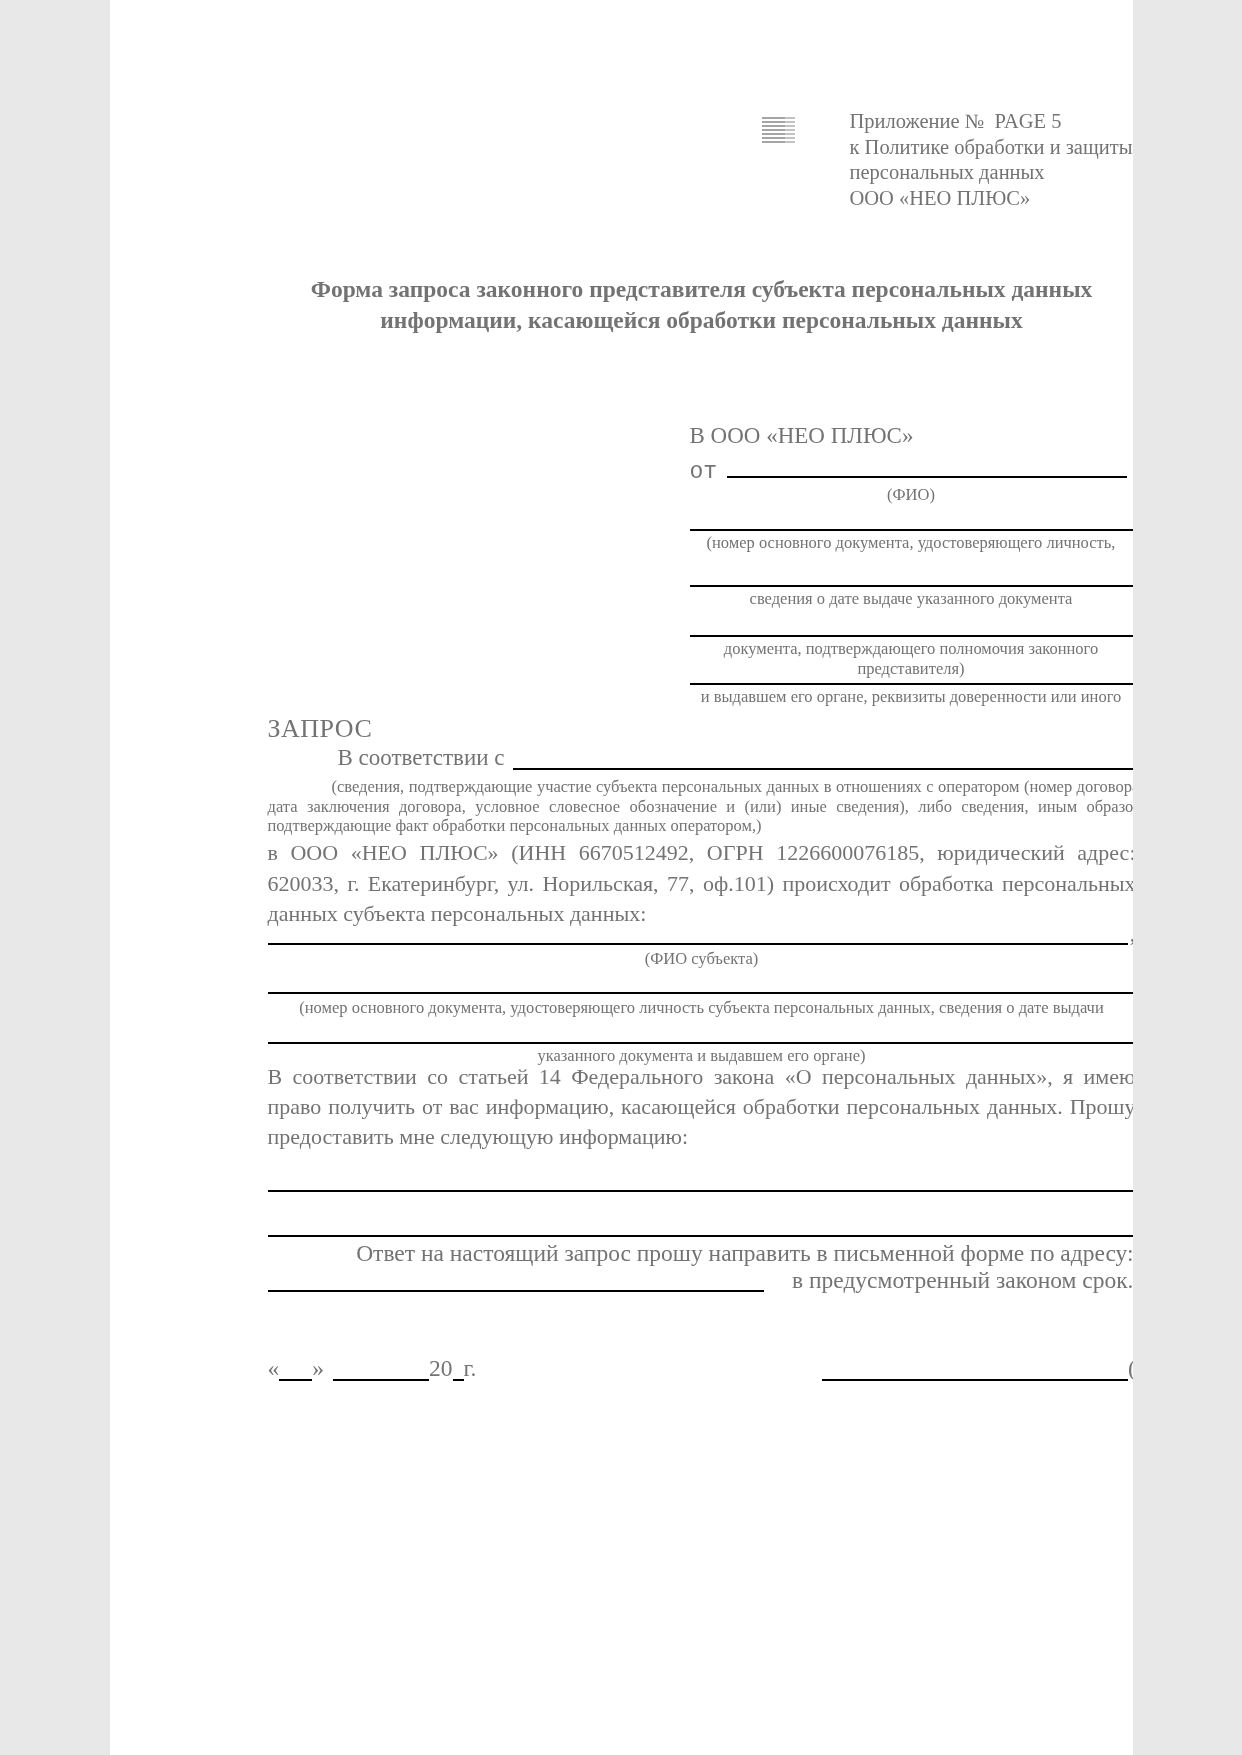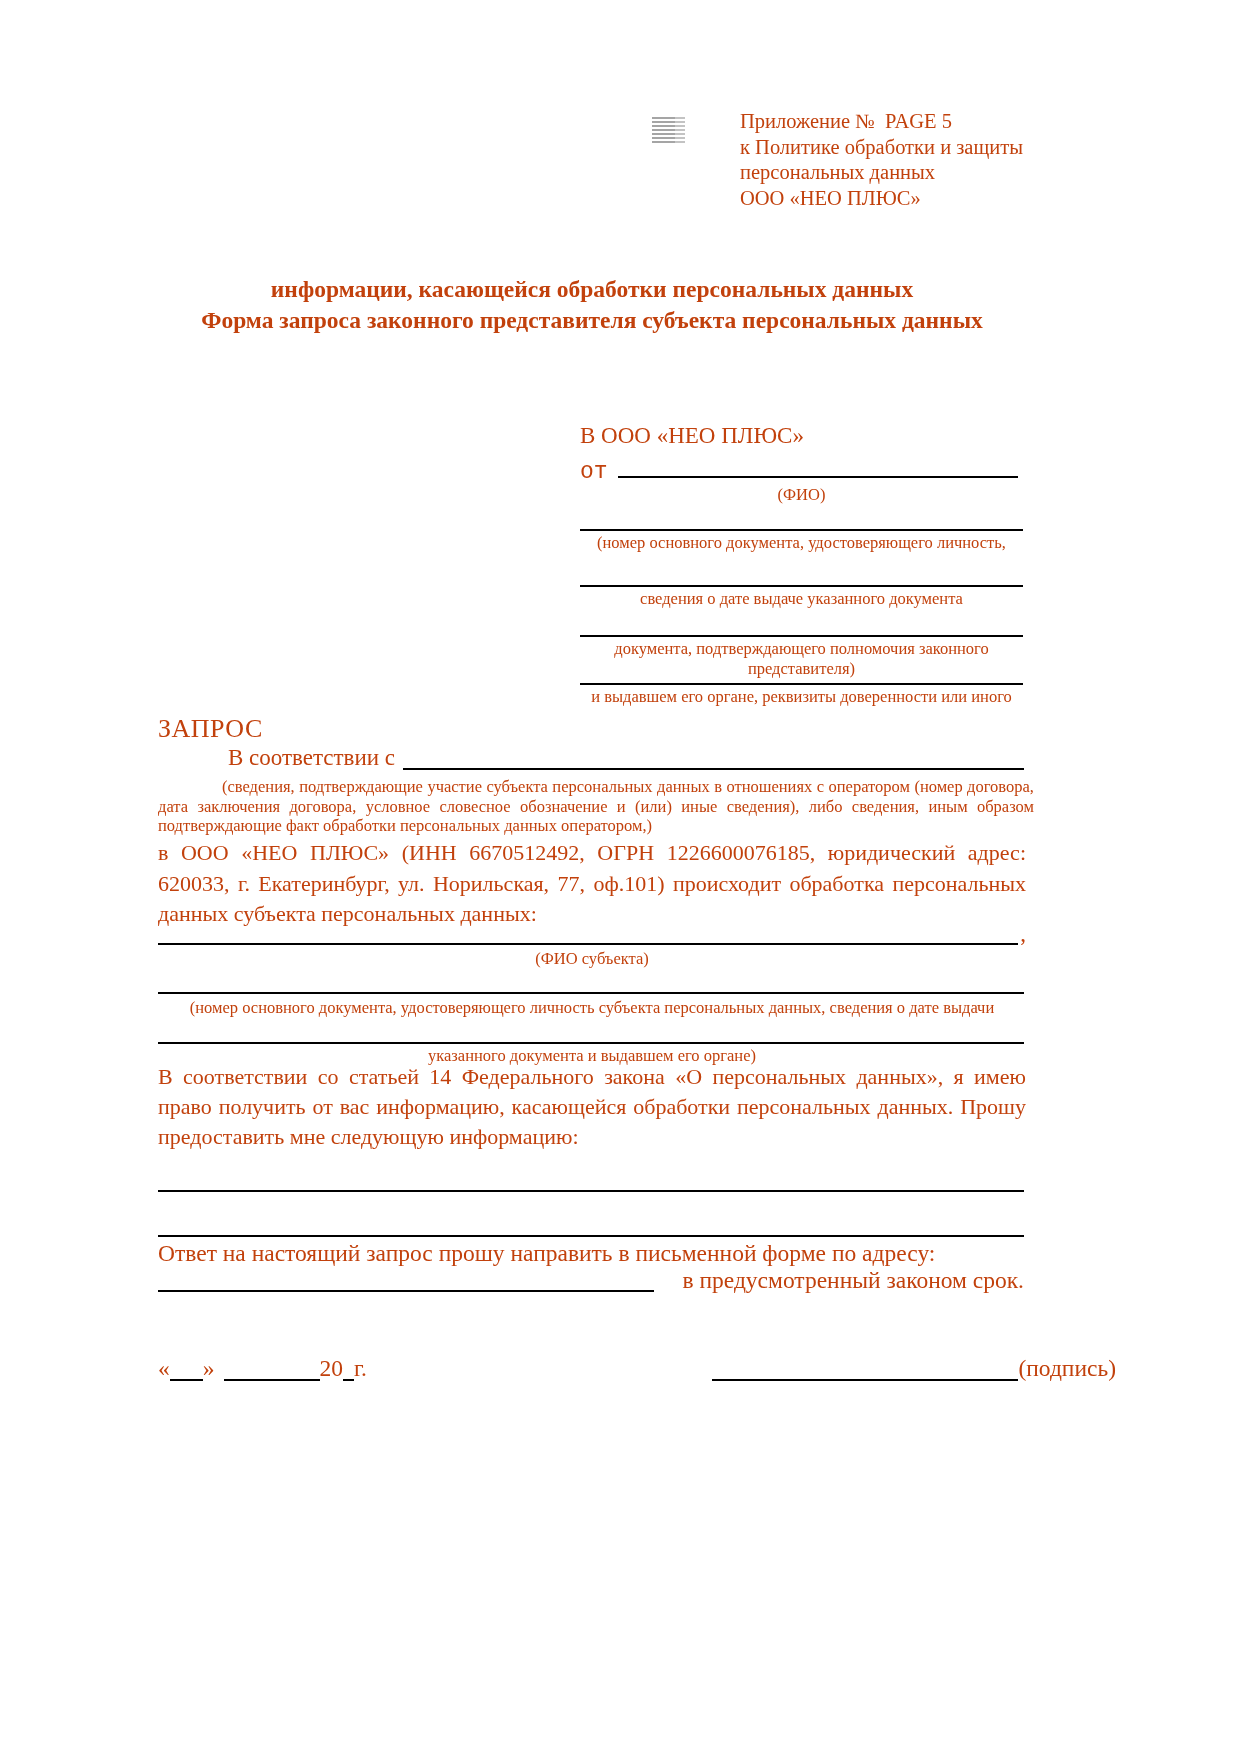--- a/index.html
+++ b/index.html
@@ -1,18 +1,18 @@
 <!DOCTYPE html>
 <html><head>
 <meta charset="utf-8">
 <style>
   html,body { margin:0; padding:0; background:#e8e8e8; }
   .page {
-    position:relative; width:1242px; height:1755px; margin:0 auto;
-    background:#ffffff; color:#c2410c;
+    position:relative; width:1023px; height:1755px; margin:0 auto;
+    background:#ffffff; color:#737373;
     font-family:"Liberation Serif","DejaVu Serif",serif;
     overflow:hidden;
   }
   .pre { white-space:pre-wrap; }
 
   
   .obj-icon {
     position:absolute; left:652px; top:117px; width:33px; height:26px;
     background:
       linear-gradient(to right,#8f8f8f 70%, #b5b5b5 70%),
@@ -71,21 +71,21 @@
   .cap-fio-subj { top:949px; }
   .cap-doc-1 { top:998px; }
   .cap-doc-2 { top:1046px; }
 
   .hr-line { position:absolute; left:158px; width:866px; border-bottom:2px solid #000; }
   .line-subj2 { top:966px; height:26px; }
   .line-subj3 { top:1016px; height:26px; }
   .line-infoA { top:1164px; height:26px; }
   .line-infoB { top:1209px; height:26px; }
 
-  .reply1 { position:absolute; left:158px; top:1240px; width:866px; text-align:left; font-size:23.5px; }
+  .reply1 { position:absolute; left:158px; top:1240px; width:866px; text-align:right; font-size:23.5px; }
   .reply2 { position:absolute; left:158px; top:1266px; width:866px; height:26px; display:flex; align-items:flex-end; font-size:23.5px; }
   .reply2 .fill { flex:1; border-bottom:2px solid #000; height:24px; }
   .reply2 .txt { white-space:nowrap; line-height:24px;margin-left:28px; }
 
   .footer { position:absolute; left:158px; top:1353px; width:958px; height:28px; display:flex; align-items:flex-end; font-size:23.5px; }
   .footer span { line-height:25px; }
   .footer .u { height:23px; vertical-align:bottom; }
   .u-day { width:33px; }
   .u-month { width:96px; margin-left:9px; }
   .u-yr { width:11px; }
@@ -100,22 +100,22 @@
   <div class="obj-icon"></div>
 
   <div class="appendix">
     <div class="pre">Приложение №  PAGE 5</div>
     <div class="pre">к Политике обработки и защиты</div>
     <div class="pre">персональных данных</div>
     <div class="pre">ООО «НЕО ПЛЮС»</div>
   </div>
 
   <div class="title">
+    <div>Форма запроса законного представителя субъекта персональных данных</div>
     <div>информации, касающейся обработки персональных данных</div>
-    <div>Форма запроса законного представителя субъекта персональных данных</div>
   </div>
 
   <div class="addressee">
     <div class="addr-org">В ООО «НЕО ПЛЮС»</div>
     <div class="from-row">
       <span class="lbl">от</span><span class="u"></span>
     </div>
     <div class="cap fio-cap">(ФИО)</div>
 
     <div class="field f1">

